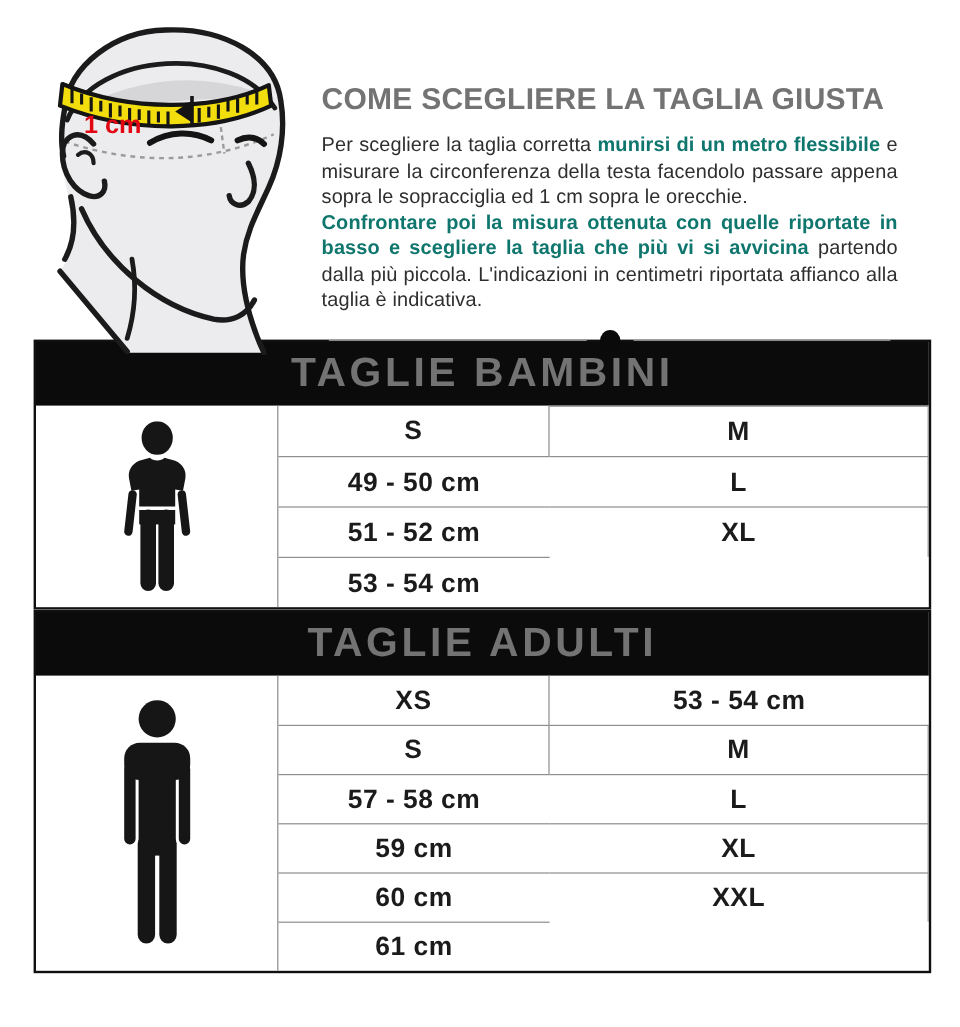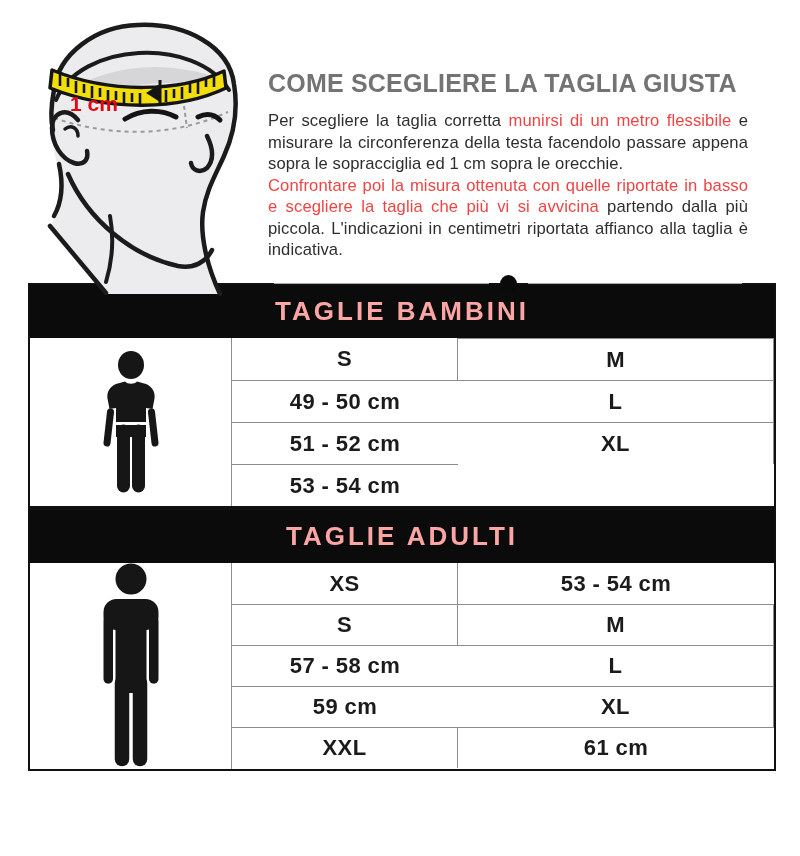--- a/index.html
+++ b/index.html
@@ -16,31 +16,31 @@
   .head-figure svg { display:block; }
   .intro-col { flex:1; padding:54px 28px 0 6px; }
   .page-title {
     font-size:25px; line-height:27px; font-weight:800; letter-spacing:.2px;
     color:#737373; margin-bottom:13px; white-space:nowrap;
   }
   .intro-par {
     font-size:16.6px; line-height:21.5px; text-align:justify; color:#2e2e2e;
     font-weight:400; letter-spacing:.1px;
   }
-  .intro-par b { font-weight:400; color:#ef4444; }
+  .intro-par b { font-weight:700; color:#0f766e; }
   .divider { display:flex; align-items:center; margin-top:14px; padding:0 6px; }
   .divider .line { flex:1; height:1px; background:#a6a6a6; }
   .divider .dot { width:17px; height:18px; border-radius:50%; background:#0a0a0a; margin:0 11px; }
   
   .size-table { margin:0 24px 0 28px; border:2px solid #101010; background:#fff; }
   .size-table + .size-table { }
   .table-title {
-    background:#0b0b0b; color:#fca5a5; height:53px;
+    background:#0b0b0b; color:#737373; height:53px;
     display:flex; align-items:center; justify-content:center;
-    font-size:26px; font-weight:700; letter-spacing:3px;
+    font-size:34px; font-weight:700; letter-spacing:3px;
   }
   .table-body { display:grid; grid-template-columns:202px 226px 1fr; }
   .icon-cell {
     border-right:1.5px solid #8d8d8d;
     display:flex; align-items:center; justify-content:center;
   }
   .cell {
     display:flex; align-items:center; justify-content:center;
     font-size:22px; font-weight:700; color:#1b1b1b; letter-spacing:.4px;
   }
@@ -175,18 +175,19 @@
         </svg>
       </div>
       <div class="cell size-cell">XS</div>
       <div class="cell">53 - 54 cm</div>
       <div class="cell size-cell rt">S</div>
       <div class="cell size-cell rt">M</div>
       <div class="cell rt">57 - 58 cm</div>
       <div class="cell size-cell rt">L</div>
       <div class="cell rt">59 cm</div>
       <div class="cell size-cell rt">XL</div>
+      <div class="cell rt">60 cm</div>
       <div class="cell size-cell rt">XXL</div>
       <div class="cell rt">61 cm</div>
     </div>
   </section>
 
 </div>
 
 </body></html>

